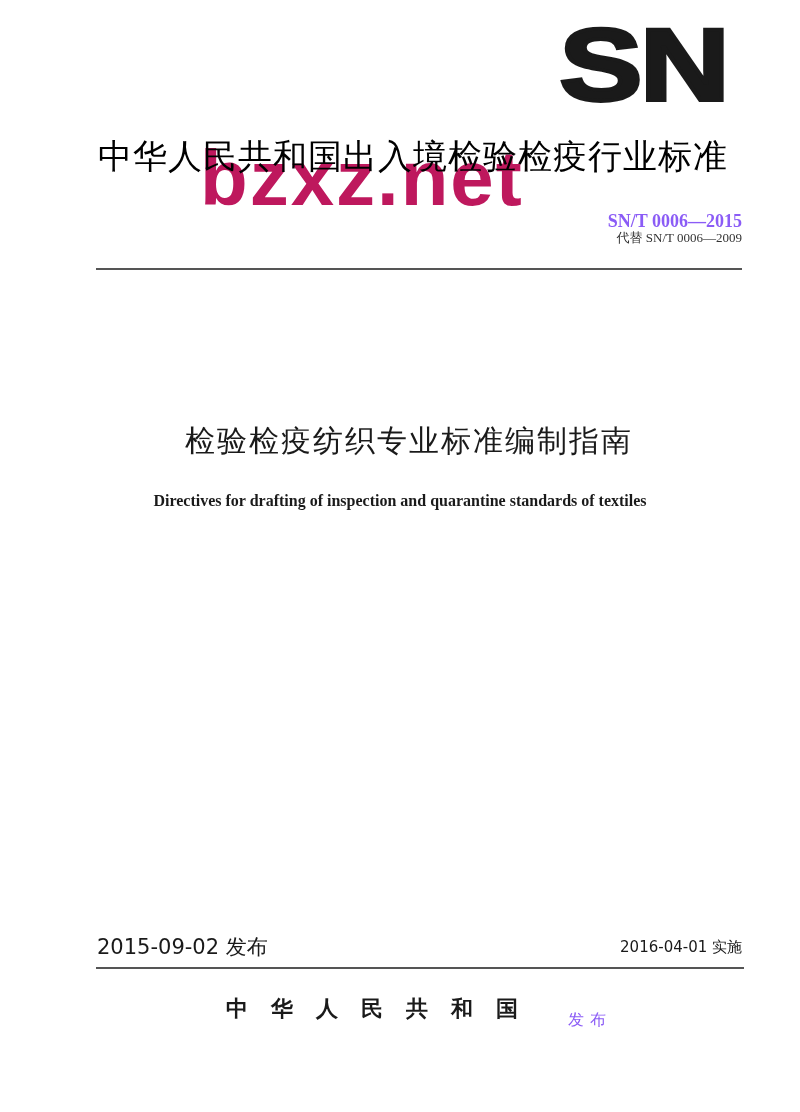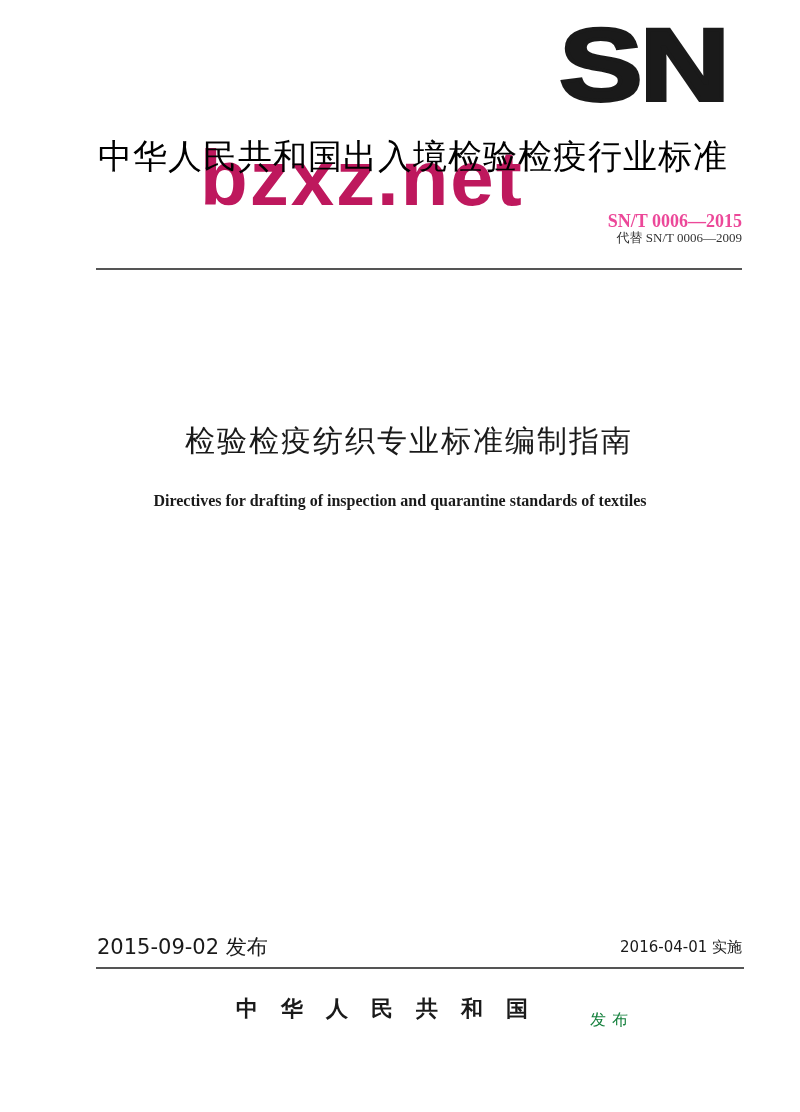--- a/index.html
+++ b/index.html
@@ -61,21 +61,21 @@
       z-index: 1;
     }
 
     .std-number {
       right: 58px;
       top: 210px;
       font-family: "Liberation Serif", serif;
       font-size: 18px;
       line-height: 22px;
       text-align: left;
-      color: #ec4899;
+      color: #8b5cf6;
     }
     .std-number b { font-weight: 700; }
     .std-replaces {
       right: 58px;
       top: 230px;
       font-family: "Liberation Serif", serif;
       font-size: 13px;
       line-height: 16px;
       text-align: right;
       color: #333;
@@ -125,46 +125,46 @@
       right: 58px;
       top: 936px;
       font-family: "DejaVu Sans", sans-serif;
       font-size: 15px;
       line-height: 22px;
       color: #1a1a1a;
       text-align: right;
     }
 
     .issuer-block {
-      left: 236px;
+      left: 226px;
       top: 996px;
       font-family: "DejaVu Serif", serif;
       font-weight: 700;
       color: #1a1a1a;
     }
     .issuer-line1 {
       font-size: 22px;
       line-height: 24px;
       letter-spacing: 23px;
       white-space: nowrap;
     }
     .issuer-line2 {
       font-size: 22px;
       line-height: 26px;
       letter-spacing: 0px;
       white-space: nowrap;
     }
     .issued-label {
-      left: 590px;
+      left: 568px;
       top: 1010px;
       font-family: "DejaVu Serif", serif;
       font-size: 16px;
       line-height: 20px;
       letter-spacing: 6px;
-      color: #15803d;
+      color: #8b5cf6;
     }
   </style>
 </head>
 <body>
 
 <div class="abs sn-logo">SN</div>
 
 <div class="abs watermark">bzxz.net</div>
 
 <div class="abs industry-title">中华人民共和国出入境检验检疫行业标准</div>

